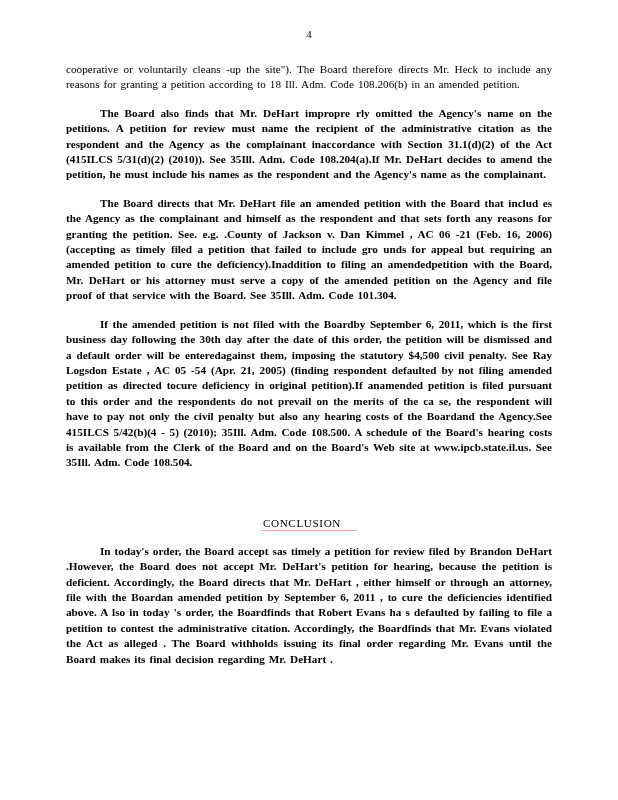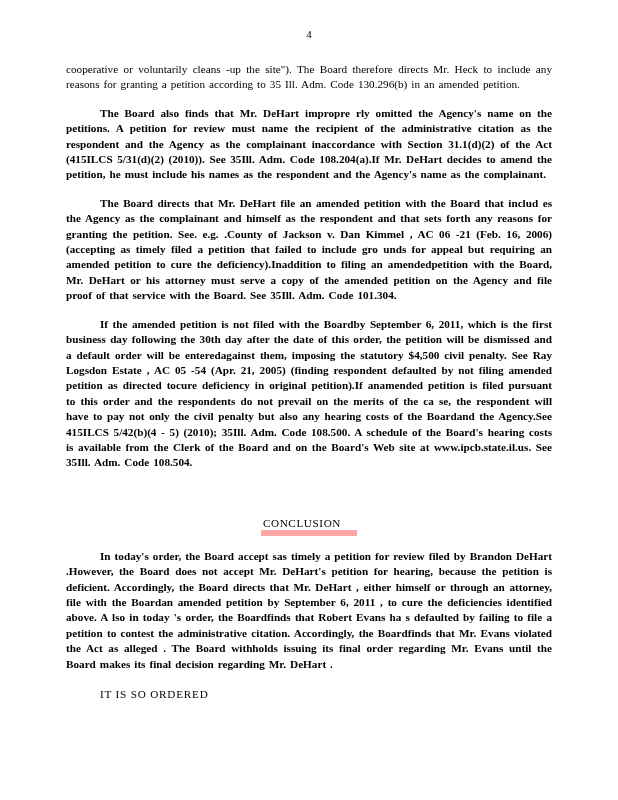--- a/index.html
+++ b/index.html
@@ -40,46 +40,45 @@
     font-weight: bold;
   }
   .conclusion-wrap {
     text-align: center;
     margin: 6px 0 13px 0;
   }
   .conclusion {
     display: inline-block;
     font-size: 11.2px;
     letter-spacing: 0.6px;
-    border-bottom: 6px solid #fca5a5;
+    border-bottom: 1px solid #fca5a5;
     padding: 0 16px 1px 2px;
     margin-top: 33px;
   }
   .ordered {
     margin-top: 16px;
     font-size: 11.2px;
     letter-spacing: 0.8px;
     text-indent: 34px;
   }
 </style>
 </head>
 <body>
 
 <div class="page">
 
   <div class="page-number">4</div>
 
   <div class="body-text">
-    <p>cooperative   or voluntarily   cleans -up the site").   The  Board  therefore  directs  Mr.  Heck  to include  any  reasons   for  granting   a  petition   according   to 35 Ill. Adm.  Code  130.296(b)  in an amended  petition.</p>
+    <p>cooperative   or voluntarily   cleans -up the site").   The  Board  therefore  directs  Mr.  Heck  to include  any  reasons   for  granting   a  petition   according   to 18 Ill. Adm.  Code  108.206(b)  in an amended  petition.</p>
     <p class="indent">The  Board  also finds that Mr. DeHart  impropre rly omitted  the  Agency's   name  on the petitions.   A  petition   for  review   must  name   the  recipient   of the administrative    citation   as  the respondent    and  the Agency   as the complainant    inaccordance    with Section   31.1(d)(2)   of  the Act (415ILCS   5/31(d)(2)  (2010)).  See 35Ill.   Adm.   Code  108.204(a).If   Mr.  DeHart   decides   to amend  the  petition,  he must  include   his names   as the respondent   and  the Agency's   name  as the complainant.</p>
     <p class="indent">The  Board  directs  that  Mr. DeHart  file an amended   petition  with the Board  that includ es the  Agency   as the complainant    and  himself   as the respondent    and that sets forth any reasons   for granting   the  petition.  See.   e.g.  .County  of  Jackson   v. Dan  Kimmel   , AC  06 -21  (Feb.  16, 2006) (accepting   as  timely   filed  a  petition   that  failed  to include   gro unds  for  appeal   but  requiring   an amended   petition   to cure the deficiency).Inaddition      to filing an amendedpetition    with  the Board,  Mr.  DeHart   or his attorney   must  serve  a copy  of the amended   petition   on the Agency   and file  proof  of  that service   with  the Board.   See  35Ill.   Adm.   Code   101.304.</p>
     <p class="indent">If  the amended   petition   is not filed  with the Boardby   September    6, 2011,  which  is the first  business   day  following   the  30th  day  after  the  date  of this order,   the  petition   will  be dismissed   and  a default   order  will be enteredagainst     them,  imposing   the statutory   $4,500   civil penalty.  See  Ray  Logsdon  Estate  , AC  05 -54 (Apr.  21, 2005)  (finding  respondent   defaulted   by not filing amended   petition  as directed  tocure  deficiency   in original  petition).If    anamended  petition   is filed pursuant   to this order  and the respondents    do not prevail   on the merits  of the ca se, the respondent    will  have  to pay not only the civil penalty   but also any hearing   costs of the Boardand    the Agency.See    415ILCS    5/42(b)(4 -  5) (2010);  35Ill.  Adm.   Code   108.500.   A schedule   of the Board's   hearing   costs  is available   from   the Clerk   of the Board   and on the Board's Web  site at www.ipcb.state.il.us.    See  35Ill.   Adm.   Code   108.504.</p>
 
     <div class="conclusion-wrap">
       <span class="conclusion">CONCLUSION</span>
     </div>
 
     <p class="indent">In today's  order,  the  Board  accept sas timely  a petition   for review   filed  by Brandon DeHart .However,   the  Board  does  not accept    Mr. DeHart's  petition   for hearing,   because   the petition   is deficient.   Accordingly,    the  Board  directs  that  Mr. DeHart , either  himself   or through an attorney,   file with  the Boardan   amended   petition  by September   6, 2011 , to cure the deficiencies   identified   above.  A lso in today 's order,  the Boardfinds    that Robert  Evans  ha s defaulted   by failing to file a petition   to contest   the administrative    citation.   Accordingly,    the Boardfinds    that  Mr. Evans  violated  the Act as alleged  .  The  Board  withholds   issuing   its final order  regarding   Mr. Evans   until  the Board  makes   its final  decision   regarding   Mr. DeHart .</p>
 
-    <div class="ordered">IT  IS  SO  ORDERED</div>
   </div>
 
 </div>
 
 </body></html>

